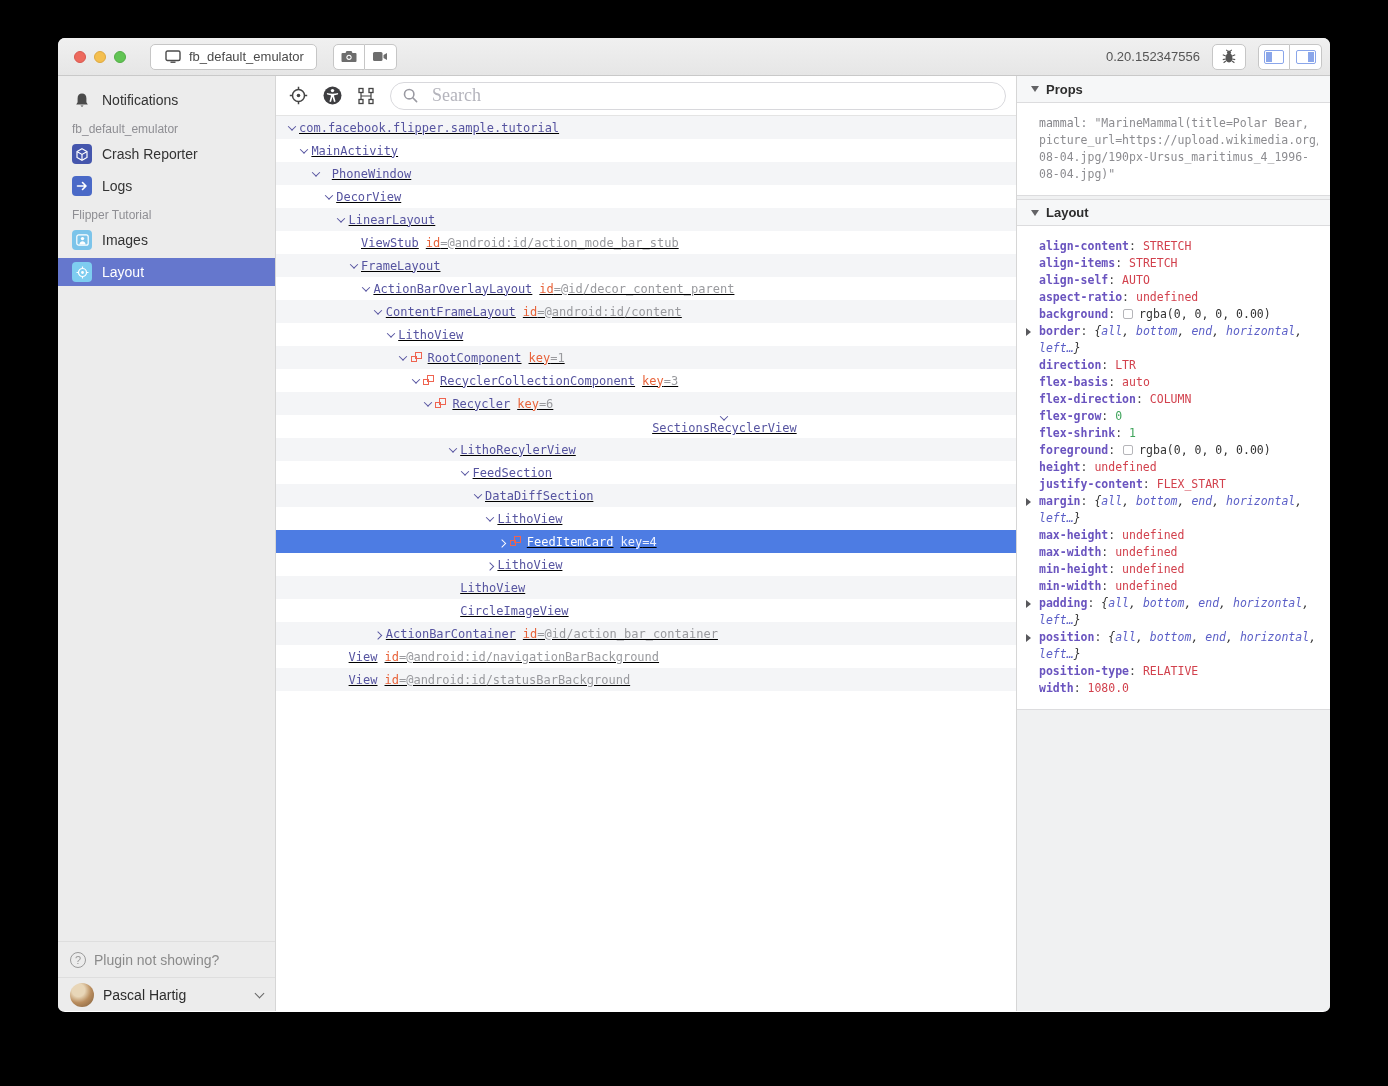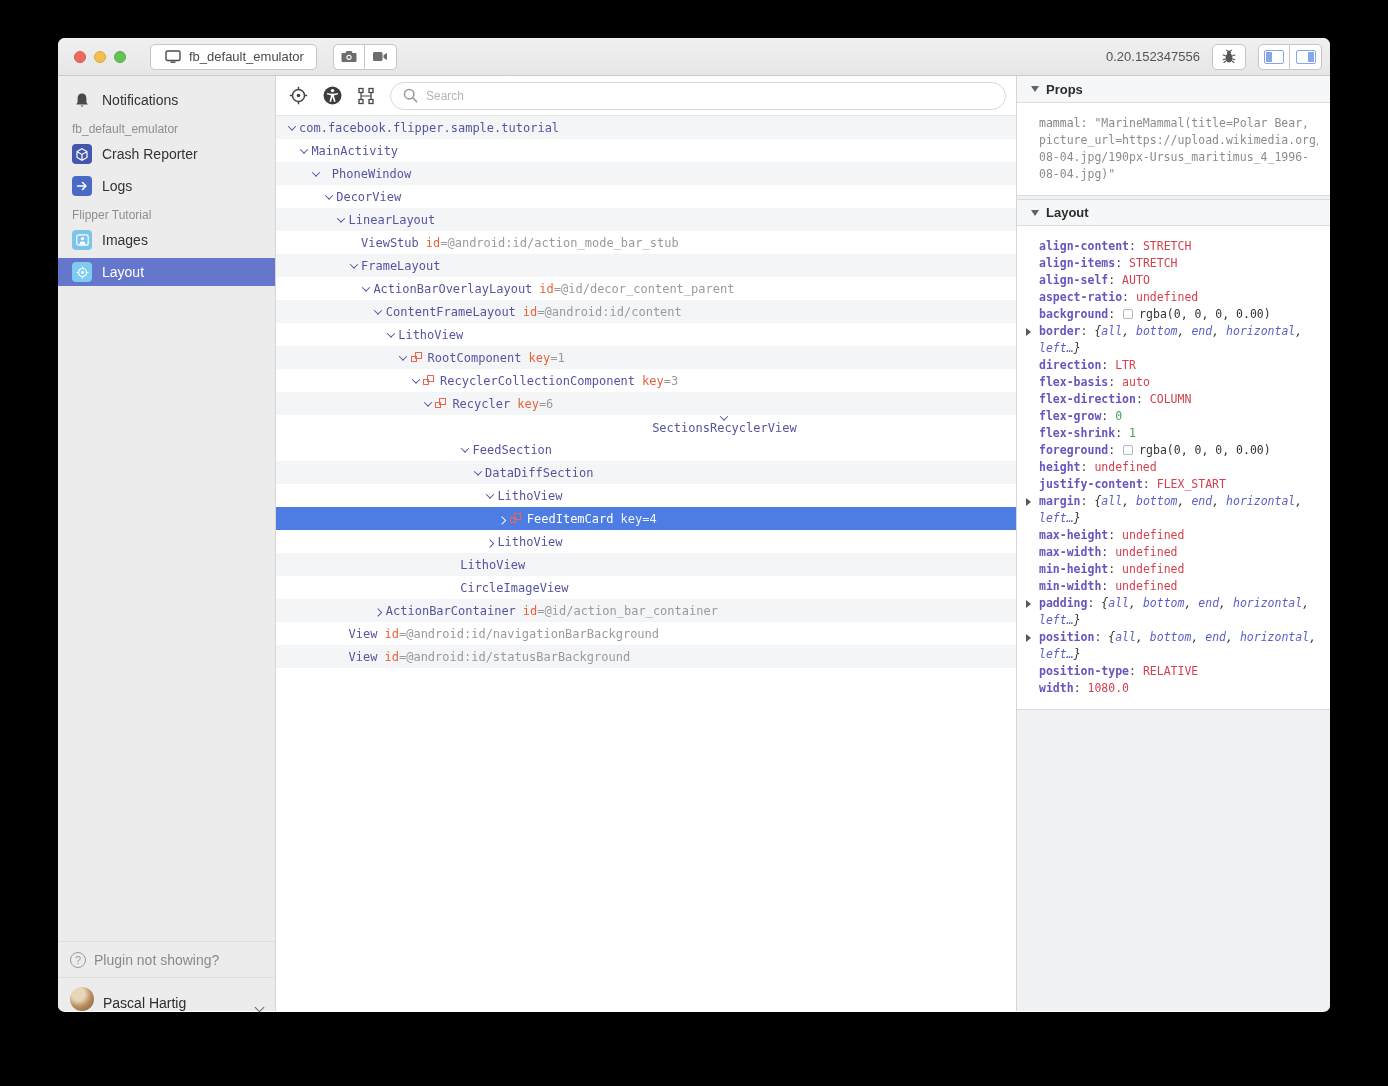--- a/index.html
+++ b/index.html
@@ -41,37 +41,37 @@
   .side-row.selected { background:#6577cd; color:#fff; margin:2px 0; height:28px; }
   .plug-ic { width:20px; height:20px; border-radius:4px; display:flex; align-items:center; justify-content:center; flex:none; }
   .ic-crash { background:#4556ad; }
   .ic-logs { background:#4a69c7; }
   .ic-images { background:#7cc4ea; }
   .ic-layout { background:#7ecdf0; }
   .side-bottom { margin-top:auto; }
   .plugin-help { display:flex; align-items:center; gap:8px; height:36px; padding:0 12px; color:#8a8a8a; font-size:14px; border-top:1px solid #dedede; }
   .qmark { width:16px; height:16px; border:1.5px solid #9a9a9a; border-radius:50%; color:#9a9a9a; font-size:11px;
            display:flex; align-items:center; justify-content:center; flex:none; }
-  .user-row { display:flex; align-items:flex-end; gap:9px; height:34px; padding:0 12px; border-top:1px solid #dedede; font-size:14px; color:#2d2d2d; }
+  .user-row { display:flex; align-items:center; gap:9px; height:34px; padding:0 12px; border-top:1px solid #dedede; font-size:14px; color:#2d2d2d; }
   .avatar { width:24px; height:24px; border-radius:50%; flex:none;
             background:radial-gradient(circle at 35% 30%, #e8d6b8 0 28%, #b98d5e 55%, #7c5a38 100%); }
   .chev-dn { width:7px; height:7px; border-right:1.6px solid #666; border-bottom:1.6px solid #666;
              transform:rotate(45deg); margin-left:auto; margin-top:-3px; }
 
   
   .main { flex:1; min-width:0; background:#fff; display:flex; flex-direction:column; }
   .main-toolbar { height:40px; display:flex; align-items:center; gap:14px; padding:0 10px 0 12px; border-bottom:1px solid #e4e4e4; }
   .tool-ic { width:20px; height:20px; display:flex; align-items:center; justify-content:center; color:#444; }
   .searchbox { flex:1; height:28px; border:1px solid #d8d8dc; border-radius:15px; display:flex; align-items:center;
                padding:0 12px; gap:8px; background:#fff; }
-  .searchbox input { border:none; outline:none; flex:1; font-size:12px; color:#333; background:transparent; font-family:Liberation Sans, sans-serif; }
+  .searchbox input { border:none; outline:none; flex:1; font-size:18px; color:#333; background:transparent; font-family:Liberation Serif, serif;margin-left:6px; }
   .searchbox input::placeholder { color:#b4b4bc; }
 
   
-  .tree { flex:1; overflow:hidden; font-family:"DejaVu Sans Mono", monospace; font-size:12px; }
+  .tree { flex:1; overflow:hidden; font-family:"DejaVu Sans Mono", monospace; font-size:12px;text-decoration:underline; }
   .tree-row { height:23px; display:flex; align-items:center; color:#5654a0; white-space:nowrap; }
   .tree-row.stripe { background:#f4f5f7; }
   .tree-row.selected { background:#4d7ce3; color:#fff; }
   .chev { width:15px; flex:none; display:flex; align-items:center; justify-content:center; }
   .chev i { display:block; width:6px; height:6px; border-right:1.7px solid currentColor; border-bottom:1.7px solid currentColor; }
   .chev.down i { transform:rotate(45deg) translate(-1px,-1px); }
   .chev.right i { transform:rotate(-45deg) translate(-1px,1px); }
   .lithoic { position:relative; width:12px; height:11px; margin-right:5px; flex:none; }
   .lithoic::before { content:""; position:absolute; left:4px; top:0; width:5px; height:5px; border:1.5px solid #ef6450; }
   .lithoic::after  { content:""; position:absolute; left:0; top:4px; width:4px; height:4px; border:1.5px solid #ef6450; }
@@ -359,20 +359,26 @@
             <span class="lithoic"></span>
             <span>Recycler</span>
             <span class="attr-n">key</span>
             <span class="attr-v">=6</span>
           </div>
           <div class="tree-row" style="padding-left: 156.8px; flex-direction: column;">
             <span class="chev down">
               <i></i>
             </span>
             <span>SectionsRecyclerView</span>
+          </div>
+          <div class="tree-row stripe" style="padding-left: 169.2px;">
+            <span class="chev down">
+              <i></i>
+            </span>
+            <span>LithoRecylerView</span>
           </div>
           <div class="tree-row" style="padding-left: 181.6px;">
             <span class="chev down">
               <i></i>
             </span>
             <span>FeedSection</span>
           </div>
           <div class="tree-row stripe" style="padding-left: 194px;">
             <span class="chev down">
               <i></i>

